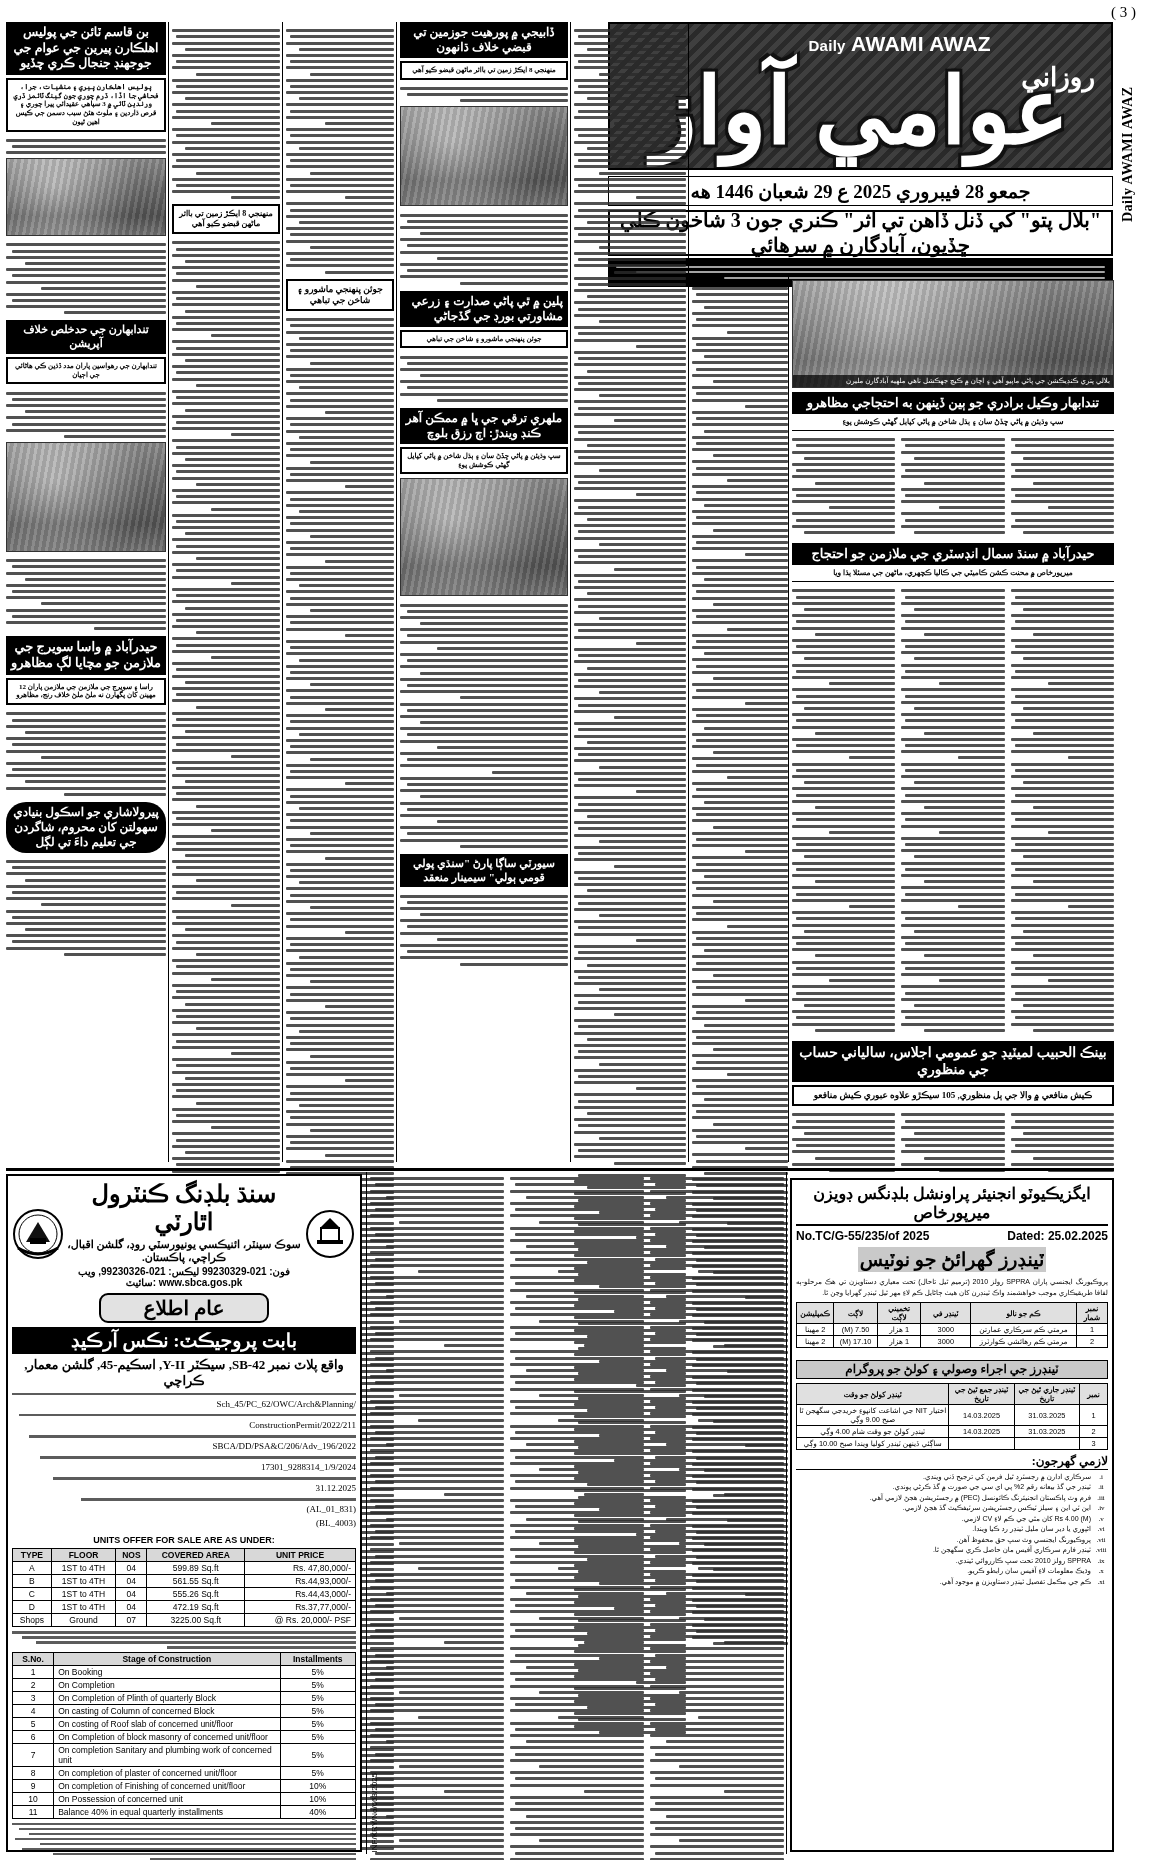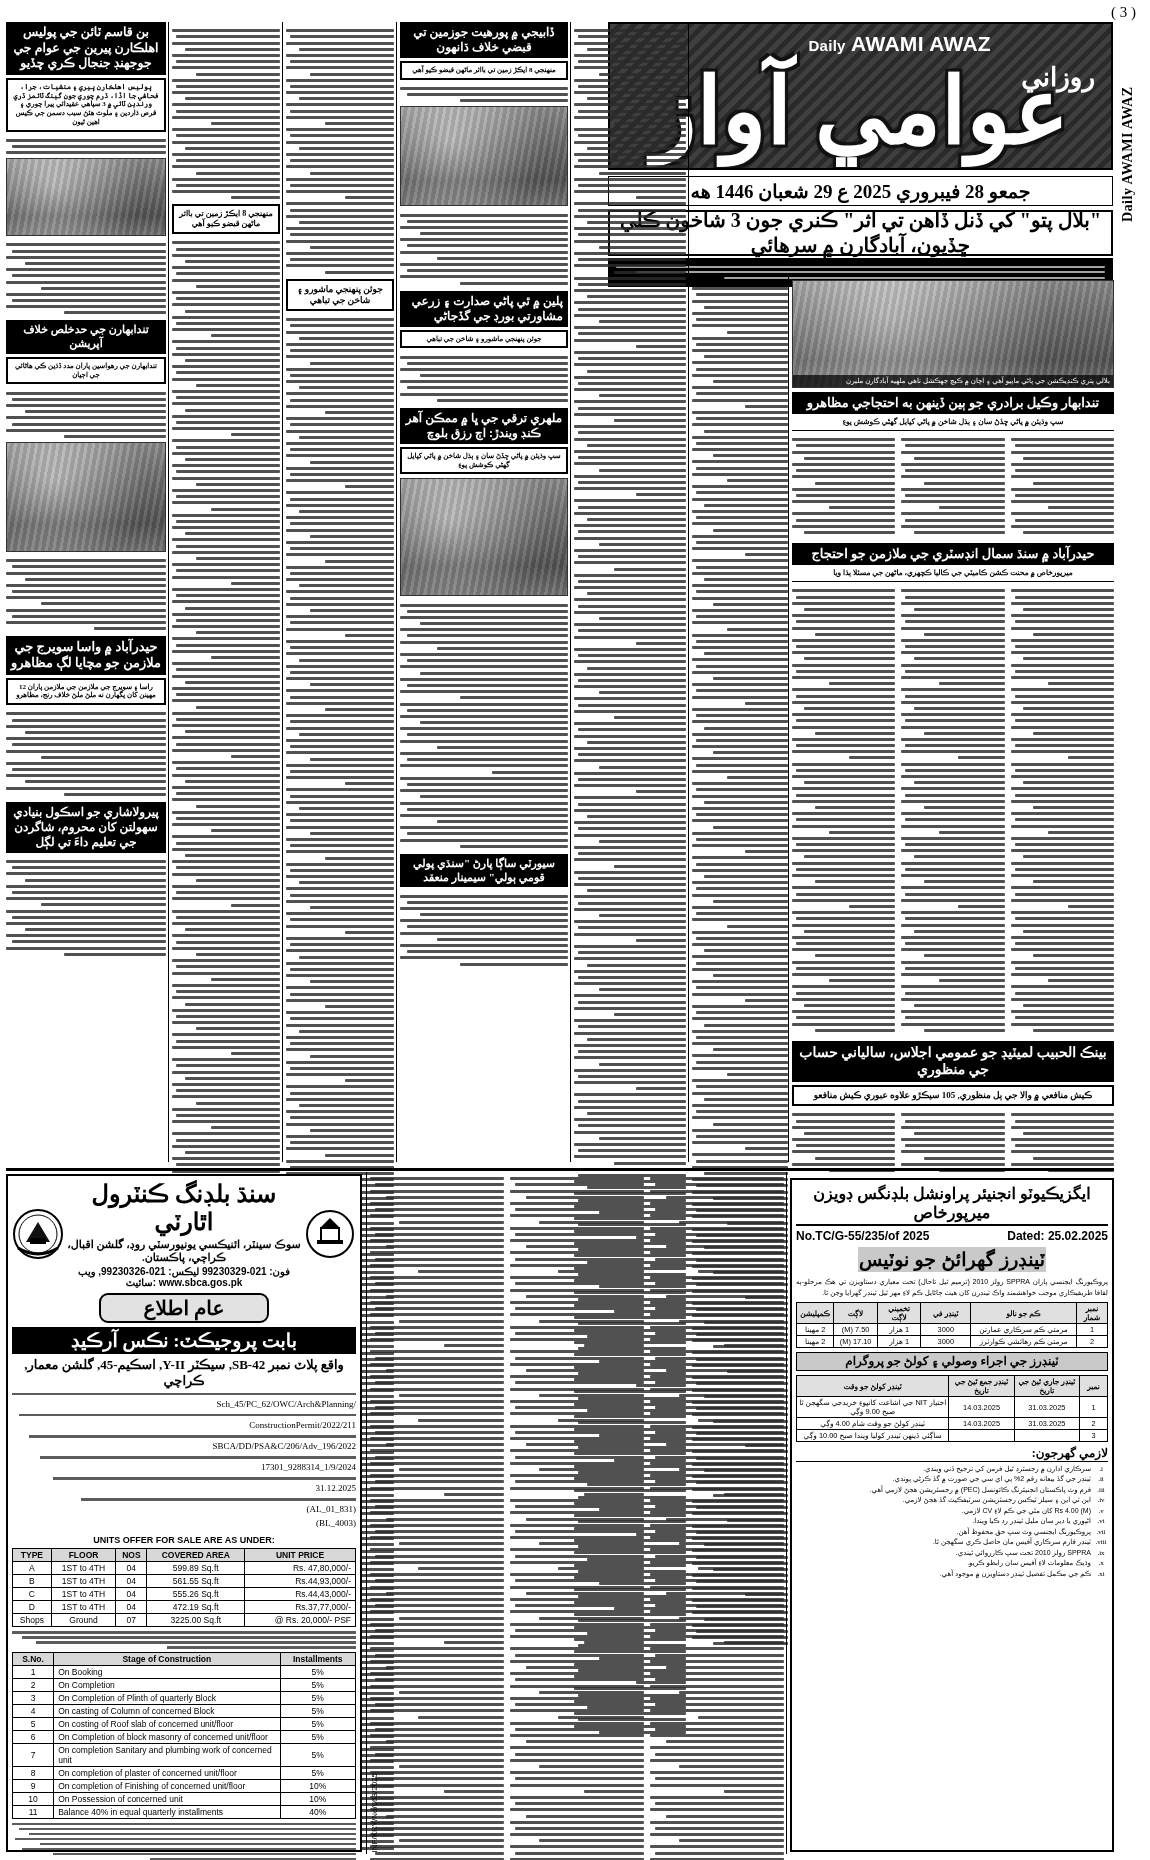--- a/index.html
+++ b/index.html
@@ -163,30 +163,30 @@
   .tnd-hd {
     text-align:center; direction:rtl; font-family:"Liberation Serif", serif;
     font-weight:bold; font-size:16px; border-bottom:2px solid #000; padding-bottom:2px;
   }
   .tnd-no {
     display:flex; justify-content:space-between; font-size:12px; font-weight:bold;
     font-family:"Liberation Sans", sans-serif; margin-top:3px;
   }
   .tnd-title {
     margin:4px auto 0; width:188px; background:#c9c9c9; text-align:center; direction:rtl;
-    font-family:Liberation Sans, sans-serif; font-weight:bold; font-size:19px; padding:1px 0;
+    font-family:Liberation Serif, serif; font-weight:bold; font-size:19px; padding:1px 0;
   }
   table.t2 {
     width:100%; border-collapse:collapse; font-size:7.4px; margin-top:4px;
     font-family:"Liberation Sans", sans-serif; direction:rtl;
   }
   table.t2 th, table.t2 td { border:1px solid #000; padding:1px 2px; text-align:center; }
   table.t2 th { background:#e0e0e0; }
   .sec-bar {
-    margin-top:4px; background:#c9c9c9; text-align:center; direction:rtl;
+    margin-top:12px; background:#c9c9c9; text-align:center; direction:rtl;
     font-family:"Liberation Serif", serif; font-weight:bold; font-size:12px; padding:1px 0;
     border:1px solid #000;
   }
   .terms-hd {
     margin-top:4px; text-align:right; direction:rtl; font-weight:bold;
     font-family:"Liberation Serif", serif; font-size:12px;
     border-bottom:1px solid #000;
   }
   .numlist { direction:rtl; font-size:7px; }
   .numlist .row { display:flex; gap:3px; align-items:flex-start; margin:2.5px 0;}
@@ -291,21 +291,21 @@
         <div class="fl s2"></div>
         <div class="fl s1"></div>
         <div class="fl s4"></div>
       <div class="fl s1"></div>
         <div class="fl s2"></div>
         <div class="fl s1"></div>
         <div class="fl s3"></div>
       <div class="fl s1"></div>
         <div class="fl s5"></div>
     </div>
-    <div class="hdr-black" style="font-size:12px;margin-top:6px;">پيرولاشاري جو اسڪول بنيادي سهولتن کان محروم، شاگردن جي تعليم داءَ تي لڳل</div>
+    <div class="hdr-black" style="font-size:12px;margin-top:6px;border-radius:20px;">پيرولاشاري جو اسڪول بنيادي سهولتن کان محروم، شاگردن جي تعليم داءَ تي لڳل</div>
     <div class="body-txt rtl">
       <div class="fl s1"></div>
         <div class="fl s2"></div>
         <div class="fl s1"></div>
         <div class="fl s3"></div>
       <div class="fl s1"></div>
         <div class="fl s2"></div>
         <div class="fl s1"></div>
         <div class="fl s4"></div>
       <div class="fl s1"></div>

